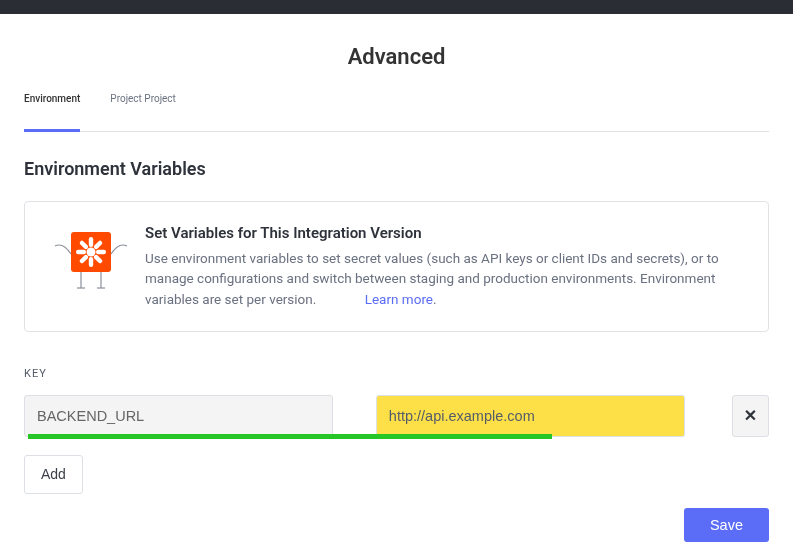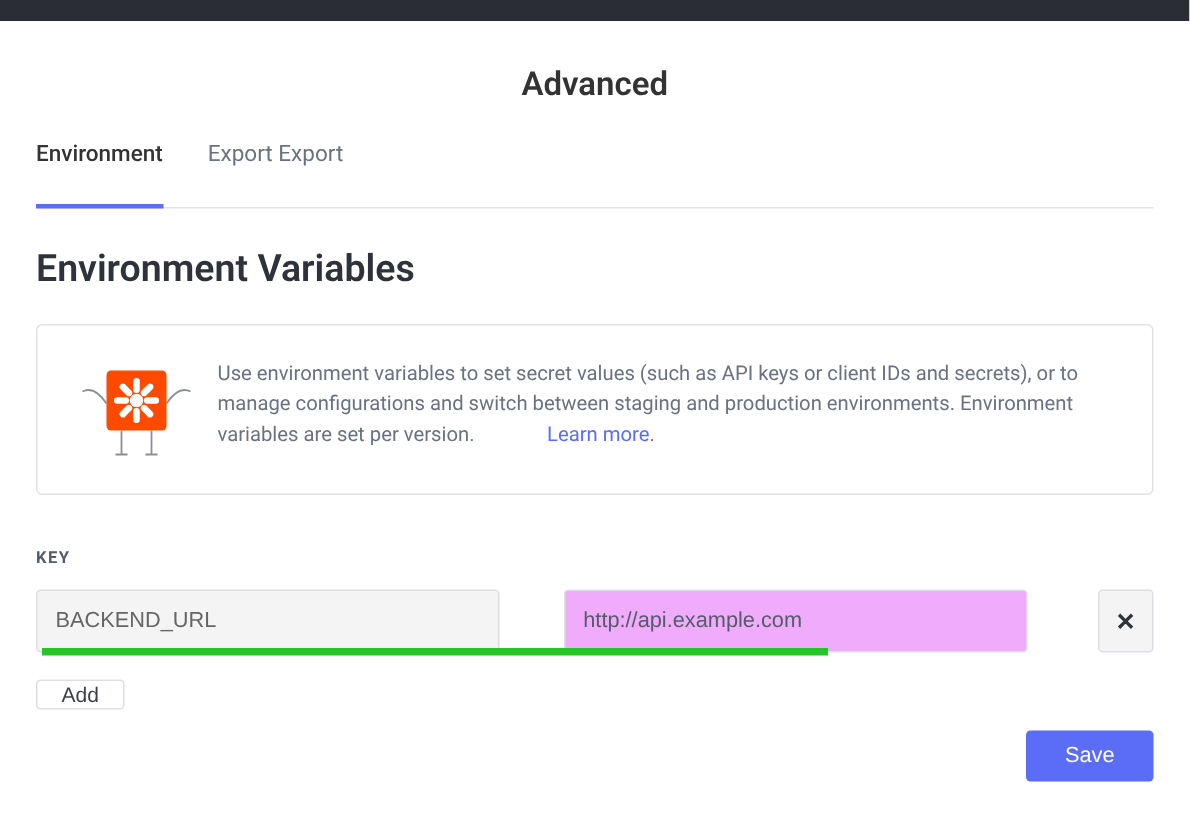--- a/index.html
+++ b/index.html
@@ -24,38 +24,38 @@
       margin-bottom: 14px;
       text-align: center;
     }
     .tabs {
       display: flex;
       border-bottom: 1px solid #e1e2e6;
     }
     .tab {
       padding: 10px 0 27px 0;
       margin-right: 30px;
-      font-size: 15px;
+      font-size: 10px;
       cursor: pointer;
       color: #6a7180;
       position: relative;
     }
     .tab.active {
       color: #333;
       font-weight: 500;
     }
     .tab.active::after {
       content: "";
       position: absolute;
       left: 0; right: 0; bottom: -1px;
       height: 3px;
       background: #5b6df6;
     }
     .section-title {
-      font-size: 25px;
+      font-size: 18px;
       font-weight: 600;
       color: #2e323a;
       margin-top: 26px;
       margin-bottom: 22px;
     }
     .info-card {
       border: 1px solid #e1e2e6;
       border-radius: 4px;
       padding: 22px 24px 22px 20px;
       display: flex;
@@ -90,38 +90,38 @@
     }
     .kv-headers {
       display: flex;
       margin-top: 30px;
       margin-bottom: 14px;
     }
     .kv-col-key { width: 330px; }
     .kv-col-val { width: 330px; margin-left: 10px; }
     .col-label {
       font-size: 11px;
-      font-weight: 700;
+      font-weight: 400;
       letter-spacing: 1px;
       color: #555c69;
     }
     .kv-row {
       display: flex;
       align-items: center;
       position: relative;
       gap: 33px;
     }
     .input {
       height: 42px;
       border: 1px solid #dcdfe4;
       border-radius: 3px;
       padding: 0 12px;
       font-size: 14.5px;
       color: #555c69;
-      background: #f0abfc;
+      background: #fde047;
     }
     .input-key {
       width: 330px;
       background: #f4f4f5;
       color: #666;
     }
     .input-val {
       width: 330px;
       margin-left: 10px;
     }
@@ -145,21 +145,21 @@
       align-items: center;
       justify-content: center;
       cursor: pointer;
       font-size: 16px;
       font-weight: 700;
       color: #2e323a;
     }
     .add-btn {
       margin-top: 18px;
       padding: 0 16px;
-      height: 20px;
+      height: 39px;
       border: 1px solid #dcdfe4;
       background: #fff;
       border-radius: 3px;
       font-size: 14px;
       color: #3a3f49;
       cursor: pointer;
     }
     .footer {
       display: flex;
       justify-content: flex-end;
@@ -183,21 +183,21 @@
 
 <div class="container">
 
   <h1 class="page-title">Advanced</h1>
 
   <div class="tabs">
     <div class="tab active">
       <span>Environment</span>
     </div>
     <div class="tab">
-      <span>Export Export</span>
+      <span>Project Project</span>
     </div>
   </div>
 
   <h2 class="section-title">Environment Variables</h2>
 
   <div class="info-card">
     <div class="zap-icon-wrap">
       <svg width="80" height="64" viewBox="0 0 80 64">
         <path d="M 20 26 Q 12 14 4 18" stroke="#8a8f99" stroke-width="1.2" fill="none"></path>
         <path d="M 60 26 Q 68 14 76 18" stroke="#8a8f99" stroke-width="1.2" fill="none"></path>
@@ -215,20 +215,21 @@
           <g transform="rotate(45)">
             <rect x="-2.2" y="-15" width="4.4" height="10" rx="2.2" fill="#fff"></rect>
             <rect x="-2.2" y="5" width="4.4" height="10" rx="2.2" fill="#fff"></rect>
             <rect x="-15" y="-2.2" width="10" height="4.4" rx="2.2" fill="#fff"></rect>
             <rect x="5" y="-2.2" width="10" height="4.4" rx="2.2" fill="#fff"></rect>
           </g>
         </g>
       </svg>
     </div>
     <div class="info-text">
+      <div class="info-heading">Set Variables for This Integration Version</div>
       <div class="info-body">
         <span>Use environment variables to set secret values (such as API keys or client IDs and secrets), or to manage configurations and switch between staging and production environments. Environment variables are set per version. </span><a href="#">Learn more</a><span>.</span>
       </div>
     </div>
   </div>
 
   <div class="kv-headers">
     <div class="kv-col-key">
       <span class="col-label">KEY</span>
     </div>

